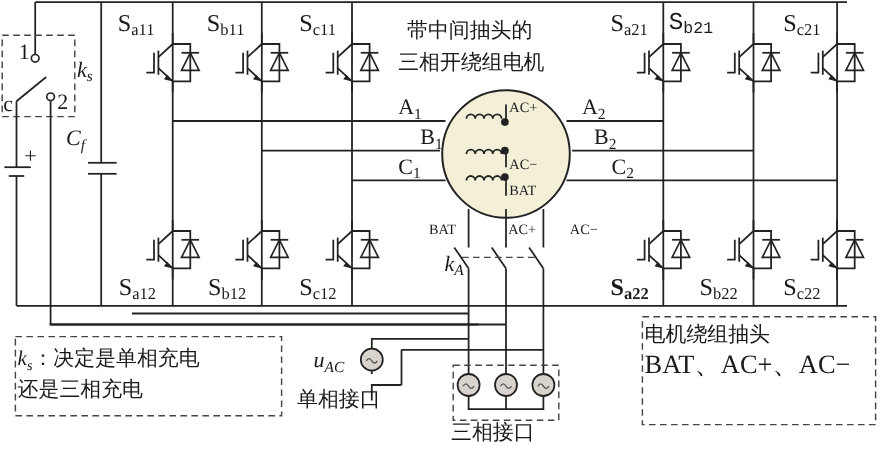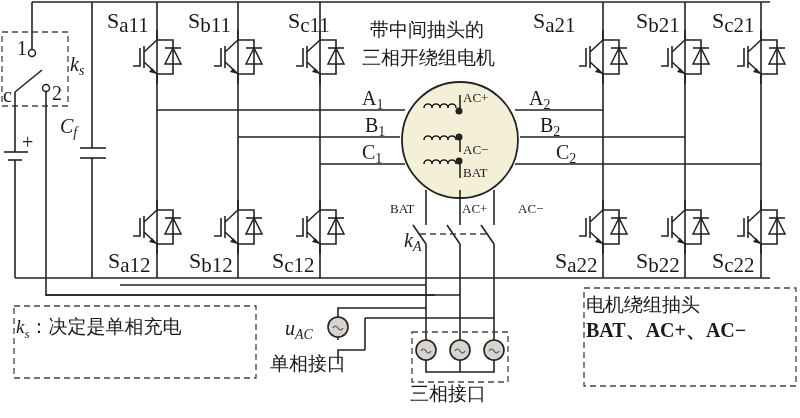--- a/index.html
+++ b/index.html
@@ -2,21 +2,21 @@
 <html><head>
 <meta charset="utf-8">
 <style>
   html,body{margin:0;padding:0;background:#ffffff;}
   body{width:800px;height:418px;overflow:hidden;position:relative;font-family:"Liberation Serif","DejaVu Serif",serif;color:#1a1a1a;}
   svg{position:absolute;left:0;top:0;}
   .w{stroke:#222;stroke-width:1.6;fill:none;}
   .dash{stroke:#444;stroke-width:1.3;fill:none;stroke-dasharray:6 4;}
   .lbl{position:absolute;white-space:nowrap;line-height:1;}
   .sw{font-size:22px;}
-  .sw sub{font-size:21px;vertical-align:-4px;}
+  .sw sub{font-size:15px;vertical-align:-4px;}
   .ph{font-size:20px;}
   .ph sub{font-size:14px;vertical-align:-4px;}
   .it{font-style:italic;}
   .cn{font-family:"DejaVu Sans","Liberation Sans",sans-serif;font-size:19px;}
   .sm{font-size:13px;}
   .box{position:absolute;line-height:1.3;}
 </style>
 </head>
 <body>
 
@@ -134,41 +134,41 @@
   <use href="#acsrc" x="426" y="350"></use>
   <use href="#acsrc" x="460" y="350"></use>
   <use href="#acsrc" x="494" y="350"></use>
   <path class="w" d="M426,360 L426,372 L494,372 L494,360"></path>
   <line class="w" x1="460" y1="360" x2="460" y2="372"></line>
 
   <rect class="dash" x="14" y="306" width="242" height="72"></rect>
   <rect class="dash" x="584" y="288" width="212" height="98"></rect>
 </svg>
 
-<div class="lbl cn" style="left:370px;top:20px;">带中间抽头的</div>
+<div class="lbl cn" style="left:370px;top:20px;font-family:Liberation Mono, monospace;">带中间抽头的</div>
 <div class="lbl cn" style="left:362px;top:48px;">三相开绕组电机</div>
 
 <div class="lbl sw" style="left:107px;top:10px;"><span>S</span><sub>a11</sub></div>
 <div class="lbl sw" style="left:188px;top:10px;"><span>S</span><sub>b11</sub></div>
-<div class="lbl sw" style="left:288px;top:10px;"><span>S</span><sub>c11</sub></div>
+<div class="lbl sw" style="left:272px;top:10px;"><span>S</span><sub>c11</sub></div>
 
 <div class="lbl sw" style="left:108px;top:250px;"><span>S</span><sub>a12</sub></div>
 <div class="lbl sw" style="left:189px;top:250px;"><span>S</span><sub>b12</sub></div>
 <div class="lbl sw" style="left:272px;top:250px;"><span>S</span><sub>c12</sub></div>
 
-<div class="lbl sw" style="left:533px;top:10px;"><span>S</span><sub>a21</sub></div>
-<div class="lbl sw" style="left:636px;top:10px;"><span>S</span><sub>b21</sub></div>
+<div class="lbl sw" style="left:555px;top:10px;"><span>S</span><sub>a21</sub></div>
+<div class="lbl sw" style="left:608px;top:10px;font-family:Liberation Mono, monospace;"><span>S</span><sub>b21</sub></div>
 <div class="lbl sw" style="left:712px;top:10px;"><span>S</span><sub>c21</sub></div>
 
-<div class="lbl sw" style="left:555px;top:250px;"><span>S</span><sub>a22</sub></div>
+<div class="lbl sw" style="left:555px;top:250px;font-weight:bold;"><span>S</span><sub>a22</sub></div>
 <div class="lbl sw" style="left:636px;top:250px;"><span>S</span><sub>b22</sub></div>
 <div class="lbl sw" style="left:712px;top:250px;"><span>S</span><sub>c22</sub></div>
 
 <div class="lbl ph" style="left:362px;top:88px;"><span>A</span><sub>1</sub></div>
-<div class="lbl ph" style="left:365px;top:115px;"><span>B</span><sub>1</sub></div>
+<div class="lbl ph" style="left:382px;top:115px;"><span>B</span><sub>1</sub></div>
 <div class="lbl ph" style="left:362px;top:142px;"><span>C</span><sub>1</sub></div>
 <div class="lbl ph" style="left:529px;top:88px;"><span>A</span><sub>2</sub></div>
 <div class="lbl ph" style="left:540px;top:115px;"><span>B</span><sub>2</sub></div>
 <div class="lbl ph" style="left:540px;top:142px;margin-left:16px;"><span>C</span><sub>2</sub></div>
 
 <div class="lbl sm" style="left:463px;top:91px;">AC+</div>
 <div class="lbl sm" style="left:463px;top:143px;">AC−</div>
 <div class="lbl sm" style="left:463px;top:166px;">BAT</div>
 
 <div class="lbl sm" style="left:390px;top:202px;">BAT</div>
@@ -183,17 +183,18 @@
 <div class="lbl ph" style="left:3px;top:85px;">c</div>
 <div class="lbl ph" style="left:22px;top:132px;">+</div>
 <div class="lbl ph it" style="left:60px;top:116px;"><span>C</span><sub>f</sub></div>
 
 <div class="lbl ph it" style="left:285px;top:318px;"><span>u</span><sub>AC</sub></div>
 <div class="lbl cn" style="left:270px;top:354px;">单相接口</div>
 <div class="lbl cn" style="left:410px;top:384px;">三相接口</div>
 
 <div class="box cn" style="left:16px;top:314px;width:240px;">
   <div><span class="it" style="font-family:'Liberation Serif',serif;"><span>k</span><sub style="font-size:13px;">s</sub></span><span>：决定是单相充电</span></div>
+  <div>还是三相充电</div>
 </div>
 <div class="box cn" style="left:586px;top:292px;width:210px;">
   <div>电机绕组抽头</div>
-  <div style="font-family:'Liberation Serif',serif;font-size:20px;font-weight:bold;">BAT、AC+、AC−</div>
+  <div style="font-family:'Liberation Serif',serif;font-size:24px;">BAT、AC+、AC−</div>
 </div>
 
 </body></html>

